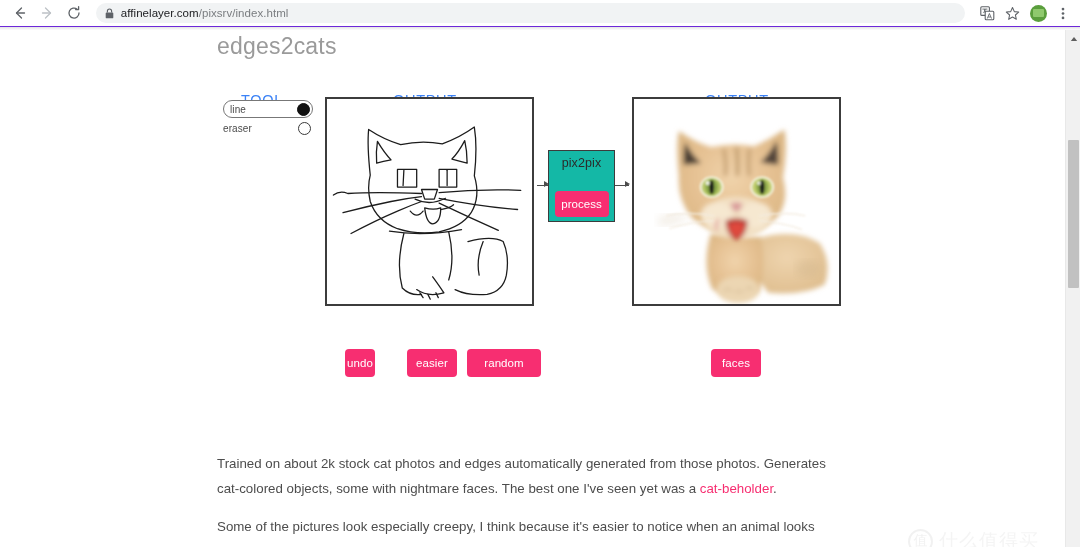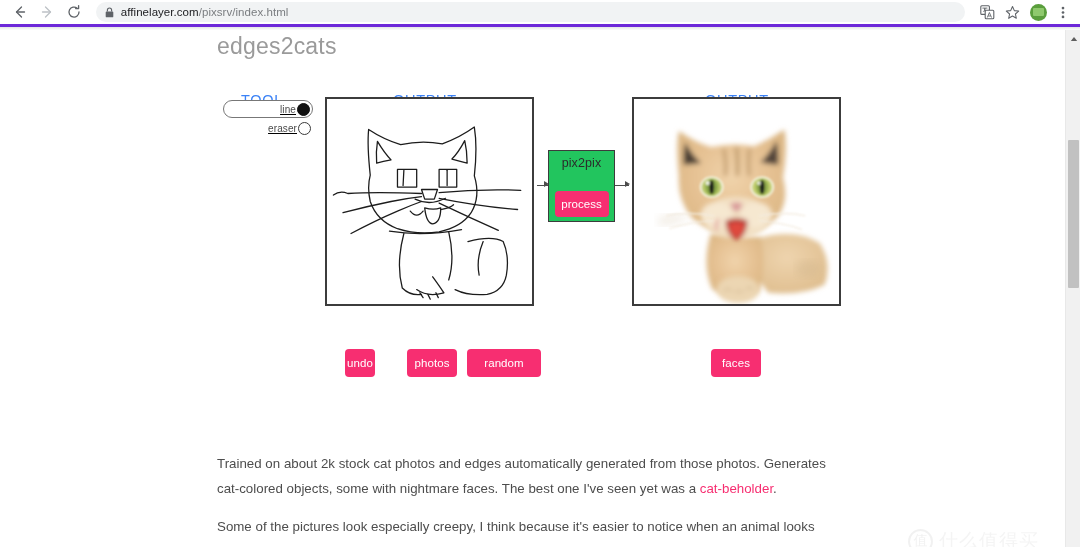--- a/index.html
+++ b/index.html
@@ -10,21 +10,21 @@
     background: #ffffff;
     font-family: "Liberation Sans", sans-serif;
   }
 
   
   #browser-toolbar {
     position: absolute; top: 0; left: 0;
     width: 1080px; height: 27px;
     background: #ffffff;
     display: flex; align-items: center;
-    border-bottom: 3px solid #6d28d9;
+    border-bottom: 1px solid #6d28d9;
   }
   #toolbar-shadow {
     position: absolute; top: 27px; left: 0;
     width: 1080px; height: 3px;
     background: linear-gradient(to bottom, #e4e4e4, #f3f3f3 60%, #fcfcfc);
   }
   .nav-btn {
     width: 28px; height: 27px;
     display: flex; align-items: center; justify-content: center;
     cursor: pointer;
@@ -128,23 +128,22 @@
 
   
   #tool-group {
     position: absolute;
     left: 6px; top: 23px;
     width: 90px;
   }
   .tool-row {
     position: relative;
     height: 17px;
-    display: flex; align-items: center; justify-content: flex-end;
+    display: flex; align-items: center; justify-content: space-between;
     cursor: pointer;
-    text-decoration: underline;
   }
   .tool-label {
     font-size: 10px;
     color: #4a4a4a;
     margin-right: 1px;
     letter-spacing: 0.1px;
   }
   .tool-radio {
     width: 13px; height: 13px;
     border-radius: 50%;
@@ -173,21 +172,21 @@
   }
   #input-canvas  { left: 108px; }
   #output-canvas { left: 415px; }
 
   
   #pix2pix-box {
     position: absolute;
     left: 331px; top: 73px;
     width: 67px; height: 72px;
     border: 1.5px solid #3c3c3c;
-    background: #22c55e;
+    background: #14b8a6;
     display: flex; flex-direction: column;
     align-items: center;
   }
   #pix2pix-label {
     font-size: 12.5px;
     color: #2b2b2b;
     margin-top: 5px;
     letter-spacing: 0.1px;
   }
   #process-button {
@@ -507,21 +506,21 @@
           </g>
           <g filter="url(#softer)" opacity="0.35">
             <ellipse cx="218" cy="212" rx="16" ry="11" fill="#cdb289"></ellipse>
           </g>
         </svg>
       </div>
     </div>
 
     <div id="button-row">
       <button class="pink-btn" id="btn-undo">undo</button>
-      <button class="pink-btn" id="btn-clear">photos</button>
+      <button class="pink-btn" id="btn-clear">easier</button>
       <button class="pink-btn" id="btn-random">random</button>
       <button class="pink-btn" id="btn-save">faces</button>
     </div>
 
     <div id="body-text">
       <p><span>Trained on about 2k stock cat photos and edges automatically generated from those photos. Generates cat-colored objects, some with nightmare faces. The best one I've seen yet was a </span><a href="#">cat-beholder</a><span>.</span></p>
       <p>Some of the pictures look especially creepy, I think because it's easier to notice when an animal looks wrong, especially around the eyes. The auto-detected edges are not very good and in many cases didn't detect the cat's eyes, making it a bit worse for training the image translation model.</p>
     </div>
   </div>
 

